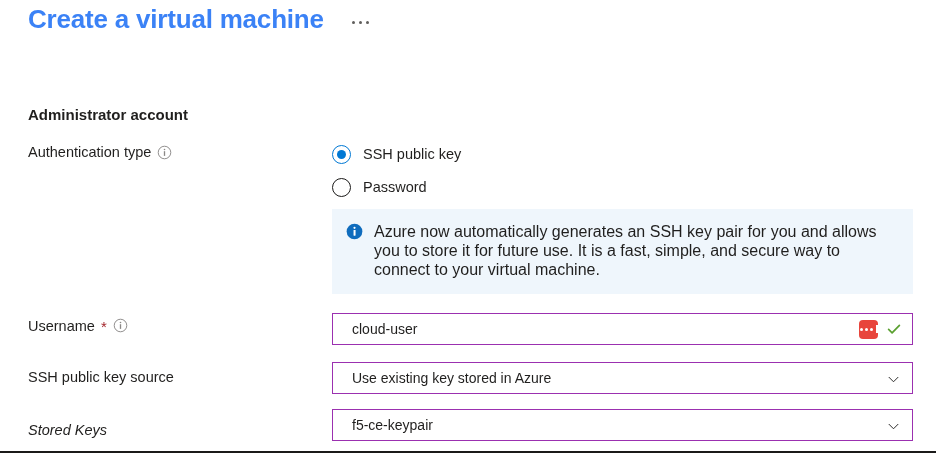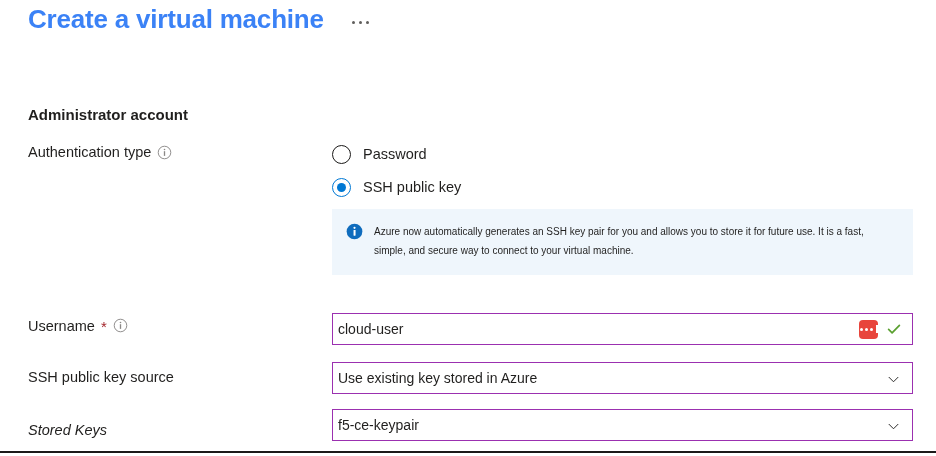--- a/index.html
+++ b/index.html
@@ -141,38 +141,38 @@
     gap: 11px;
     align-items: flex-start;
   }
   .banner-icon {
     width: 17px;
     height: 17px;
     flex: 0 0 auto;
     margin-top: 1px;
   }
   .banner-text {
-    font-size: 10px;
+    font-size: 16px;
     line-height: 19px;
     color: #201f1e;
     max-width: 505px;
   }
 
   
   .control {
     position: absolute;
     left: 332px;
     width: 581px;
     height: 32px;
     box-sizing: border-box;
     border: 1.5px solid #9b30b0;
     background: #ffffff;
     display: flex;
     align-items: center;
-    padding: 0 8px 0 5px;
+    padding: 0 8px 0 19px;
   }
   .control-value {
     font-size: 14px;
     color: #201f1e;
     flex: 1 1 auto;
     white-space: nowrap;
     overflow: hidden;
     text-overflow: ellipsis;
   }
   .pw-badge {
@@ -247,28 +247,28 @@
       <svg viewBox="0 0 16 16" width="15" height="15" aria-hidden="true">
         <circle cx="8" cy="8" r="6.7" fill="none" stroke="#8a8886" stroke-width="1"></circle>
         <circle cx="8" cy="4.8" r="0.85" fill="#8a8886"></circle>
         <rect x="7.3" y="6.6" width="1.4" height="5" fill="#8a8886"></rect>
       </svg>
     </span>
   </div>
 
   <div class="radio-group">
     <div class="radio-row">
-      <span class="radio-outer"></span>
-      <span class="radio-label">Password</span>
-    </div>
-    <div class="radio-row">
       <span class="radio-outer checked">
         <span class="radio-inner"></span>
       </span>
       <span class="radio-label">SSH public key</span>
+    </div>
+    <div class="radio-row">
+      <span class="radio-outer"></span>
+      <span class="radio-label">Password</span>
     </div>
   </div>
 
   <div class="info-banner">
     <span class="banner-icon">
       <svg viewBox="0 0 16 16" width="17" height="17" aria-hidden="true">
         <circle cx="8" cy="8" r="7.4" fill="#0f6cbd"></circle>
         <circle cx="8" cy="4.5" r="1.05" fill="#ffffff"></circle>
         <rect x="7.1" y="6.6" width="1.9" height="5.4" rx="0.4" fill="#ffffff"></rect>
       </svg>

